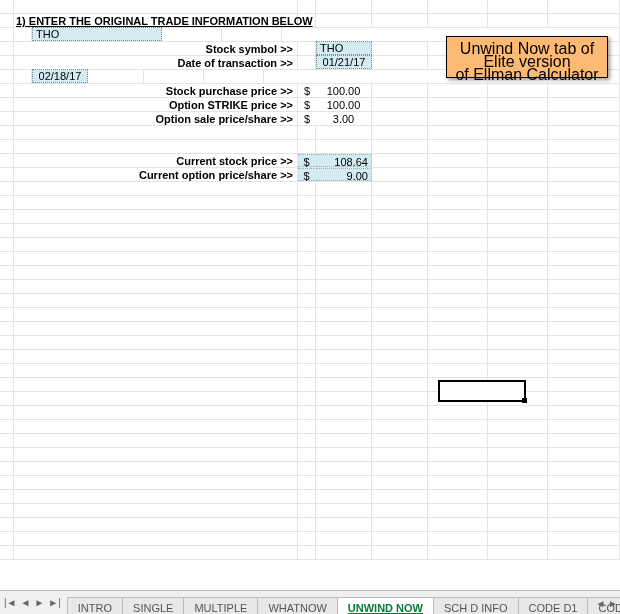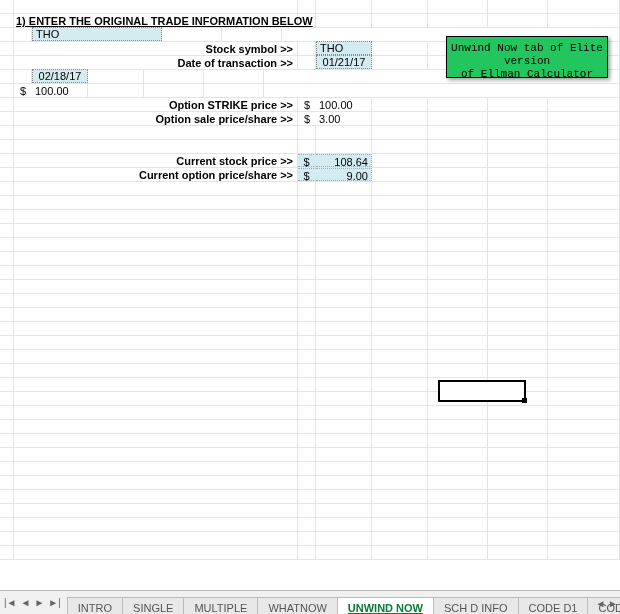--- a/index.html
+++ b/index.html
@@ -50,21 +50,21 @@
   .cell-text {
     background: #d4ebf2;
     border: 1px dotted #888;
     padding: 0 3px;
     line-height: 12px;
     color: #000;
     height: 14px;
     margin-top:-1px;
   }
   .cell-num {
-    text-align: left;
+    text-align: center;
     padding: 0 3px;
     line-height: 14px;
     color: #000;
   }
   .dollar-col {
     background: #d4ebf2;
     text-align: center;
     line-height: 14px;
     color: #000;
     border-top: 1px dotted #aaa;
@@ -78,29 +78,28 @@
     line-height: 14px;
     border-top: 1px dotted #aaa;
     border-bottom: 1px dotted #aaa;
     border-right: 1px dotted #aaa;
   }
 
   .callout {
     position: absolute;
     top: 36px; left: 446px;
     width: 162px; height: 42px;
-    background: #22c55e;
+    background: #fdba74;
     border: 1.5px solid #000;
     box-shadow: 2px 2px 4px rgba(0,0,0,.4);
-    font-size: 11px;
+    font-size: 16px;
     text-align: center;
     padding: 5px 4px;
     line-height: 13px;
     z-index: 50;
-    font-family: Liberation Mono, monospace;
   }
 
   .sel-cell {
     position: absolute;
     top: 380px; left: 438px;
     width: 88px; height: 22px;
     border: 2px solid #000;
     background: #fff;
     z-index: 20;
   }
@@ -233,20 +232,21 @@
     <div class="hcolD"></div>
     <div class="rcols">
         <div style="width:60px"></div>
         <div style="width:60px"></div>
         <div style="flex:1"></div>
       </div>
   </div>
 
   <div class="row">
     <div class="hcol0"></div>
+    <div class="hcolA field-label">Stock purchase price &gt;&gt;</div>
     <div class="hcolB dollar-col plain">$</div>
     <div class="hcolC cell-num">100.00</div>
     <div class="hcolD"></div>
     <div class="rcols">
         <div style="width:60px"></div>
         <div style="width:60px"></div>
         <div style="flex:1"></div>
       </div>
   </div>
 

